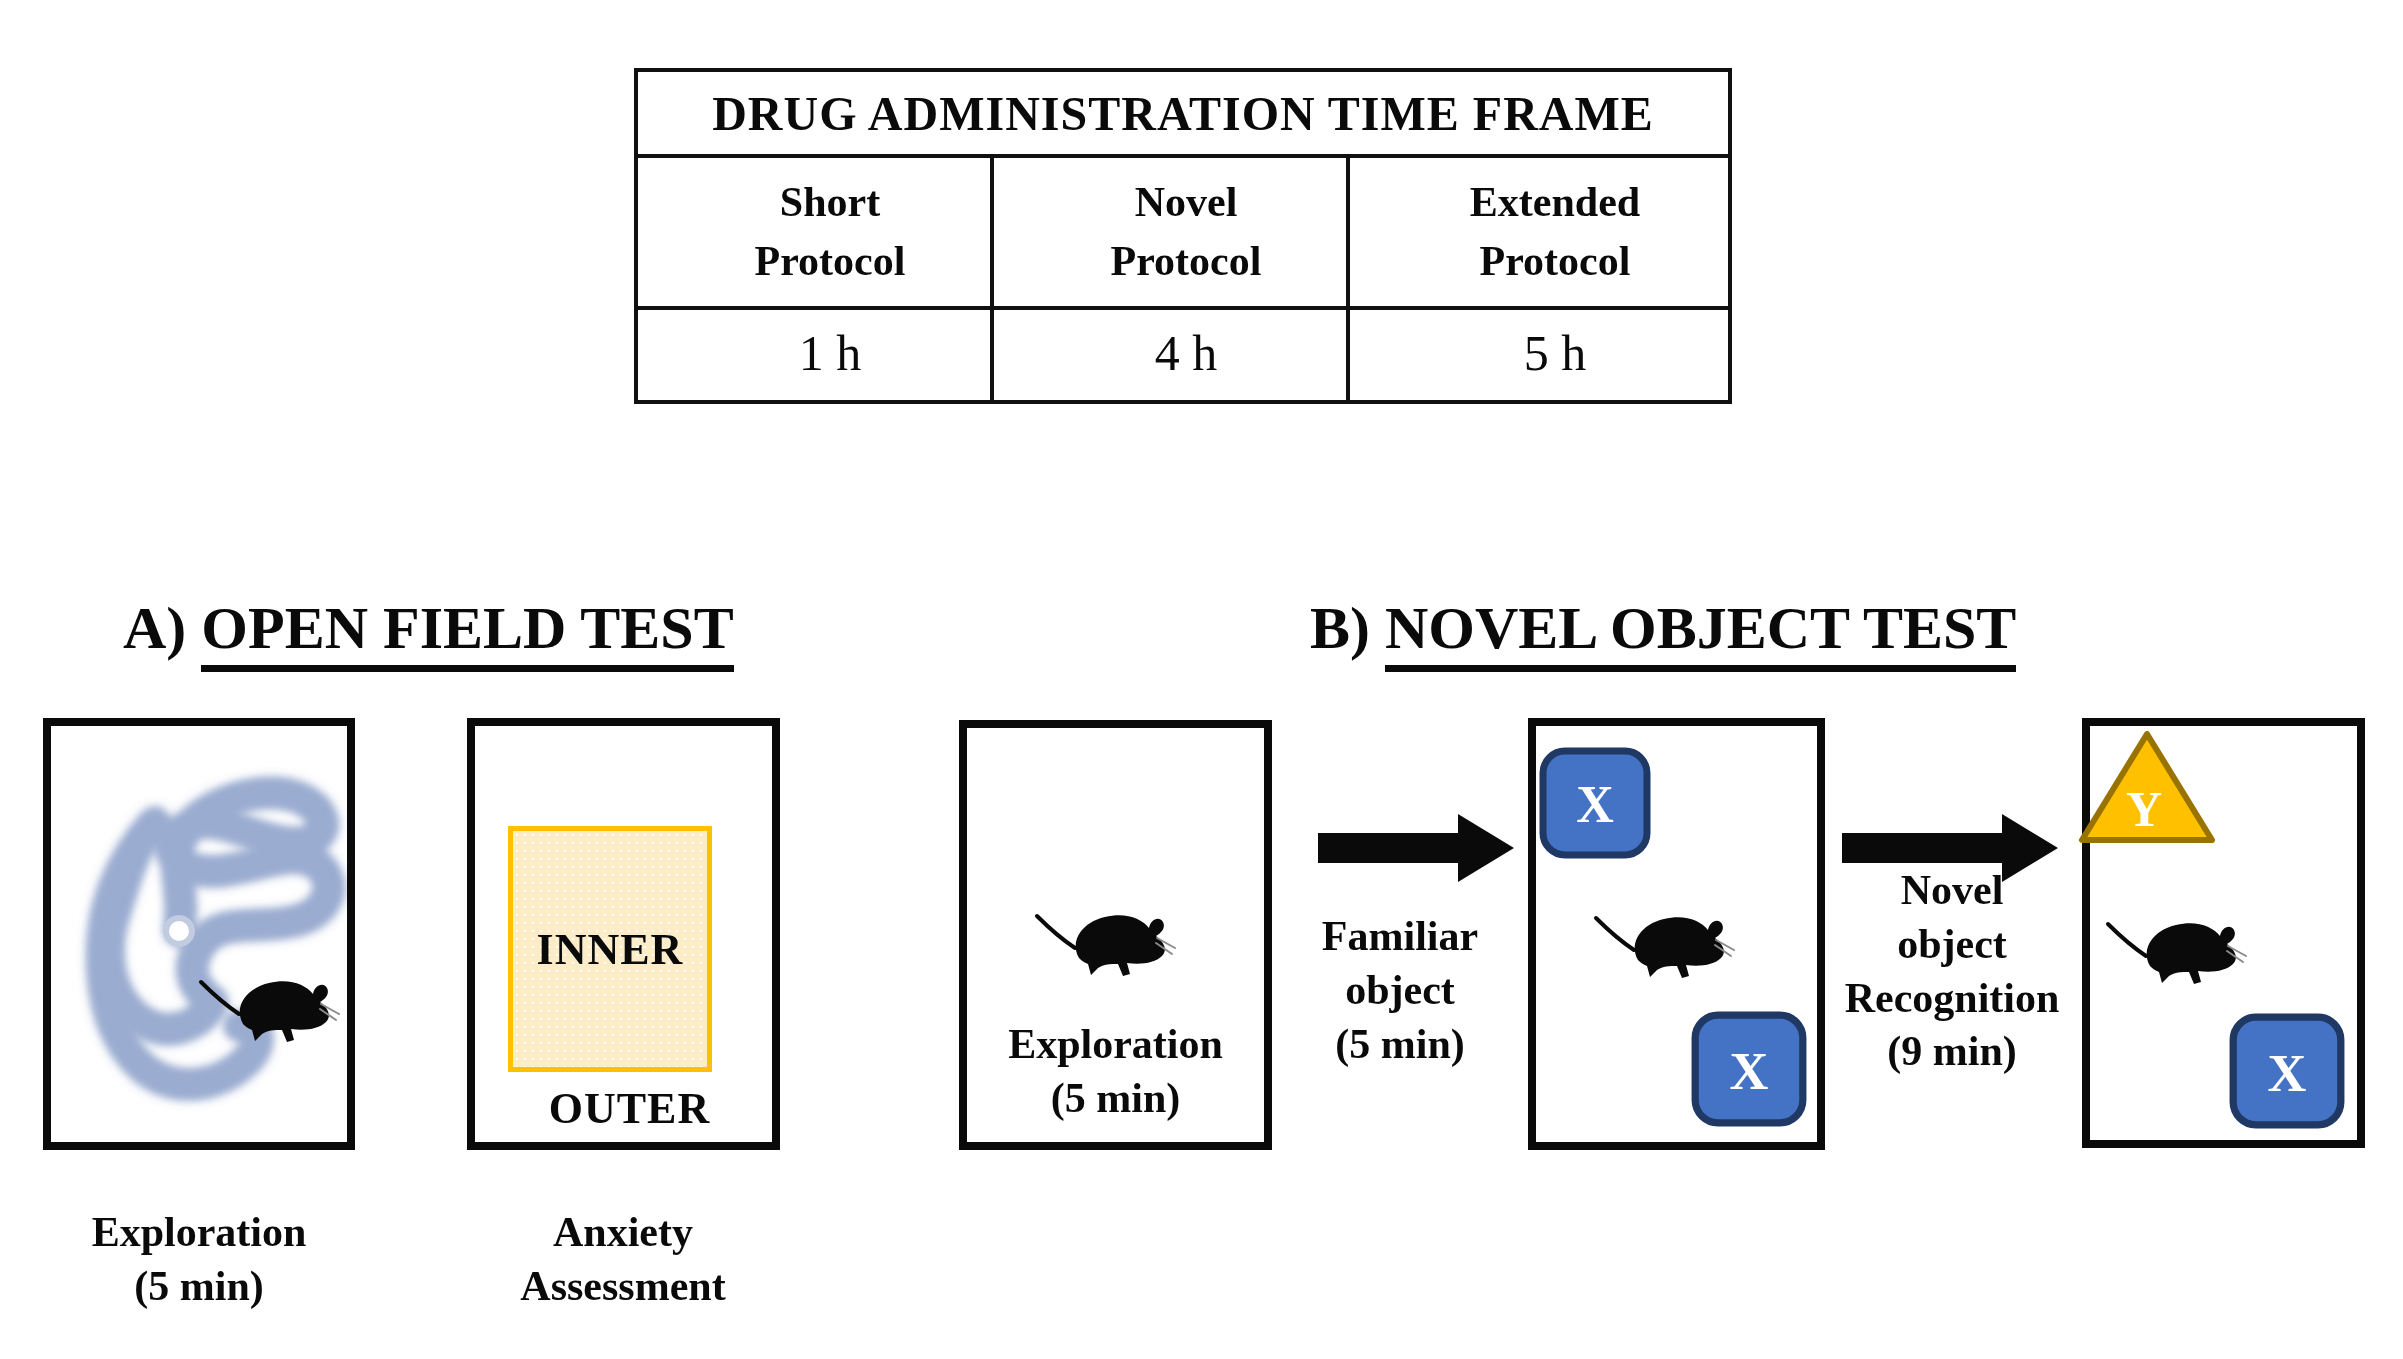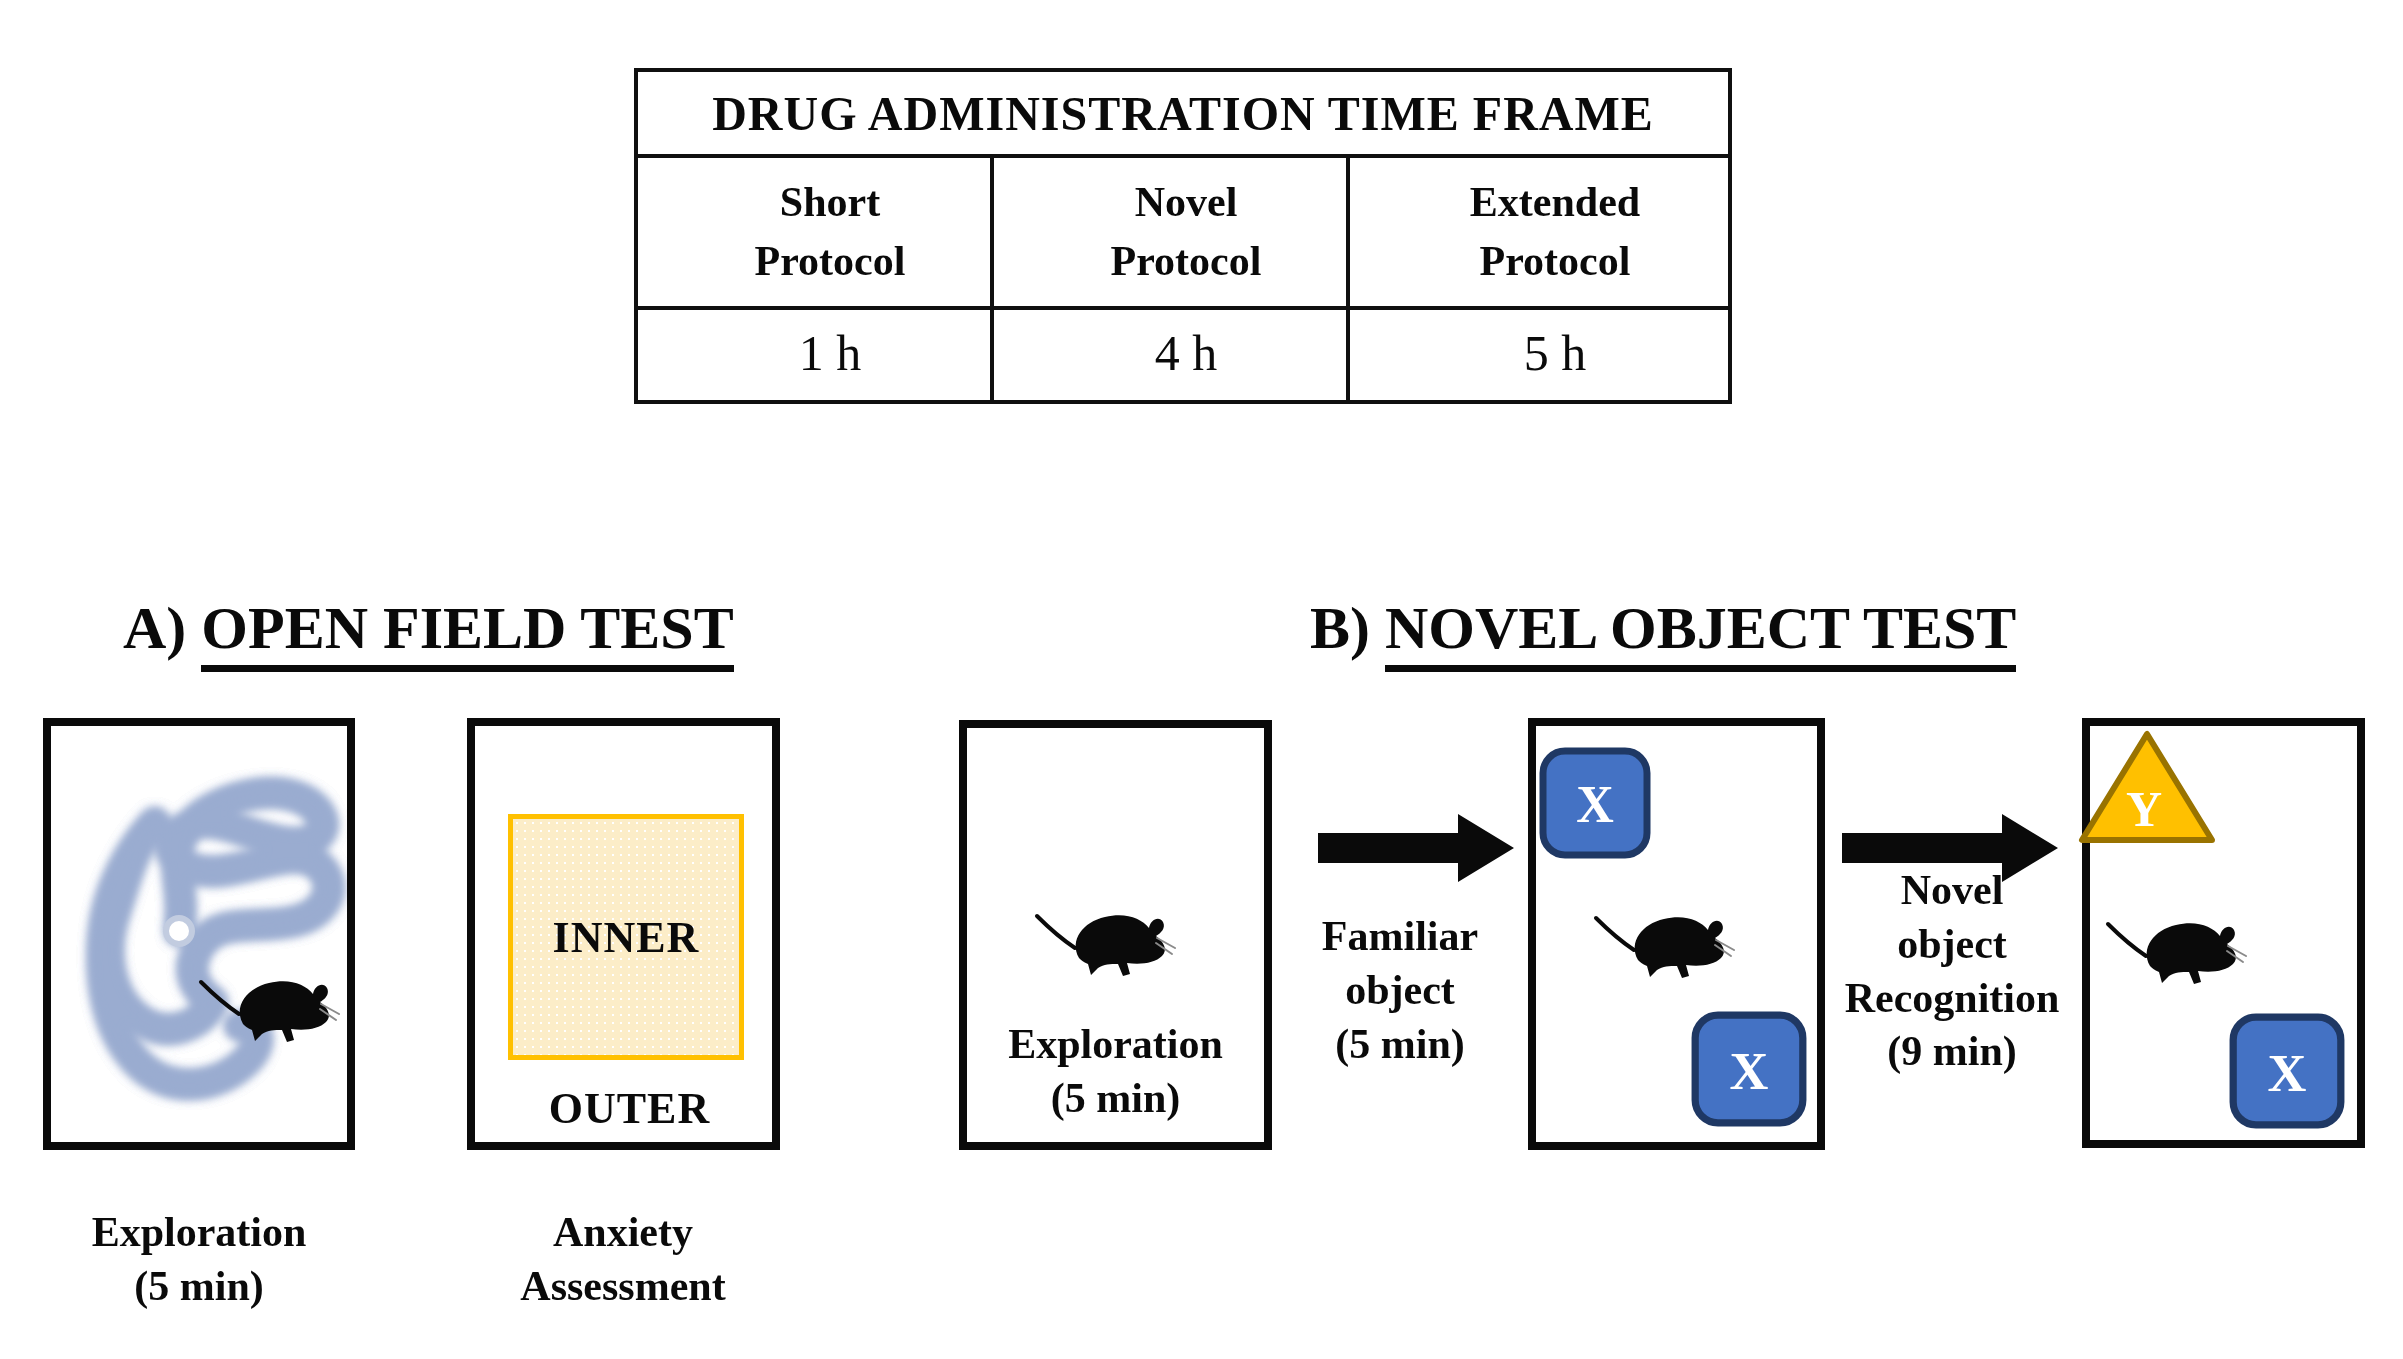--- a/index.html
+++ b/index.html
@@ -45,21 +45,21 @@
   #arena-of-exploration { left:43px;  top:718px; width:312px; height:432px; }
   #arena-of-anxiety     { left:467px; top:718px; width:313px; height:432px; }
   #arena-no-1           { left:959px;  top:720px; width:313px; height:430px; }
   #arena-no-2           { left:1528px; top:718px; width:297px; height:432px; }
   #arena-no-3           { left:2082px; top:718px; width:283px; height:430px; }
 
   .fill-svg { position:absolute; left:0; top:0; width:100%; height:100%; }
 
   
   .inner-zone {
-    position:absolute; left:33px; top:88px; width:236px; height:246px;
+    position:absolute; left:33px; top:100px; width:204px; height:246px;
     border:5px solid #FFC000;
     background-color:#FCEDC8;
     background-image:radial-gradient(#ffffff 26%, rgba(255,255,255,0) 27%);
     background-size:8px 8px;
     display:flex; align-items:center; justify-content:center;
   }
   .inner-label { font-weight:bold; font-size:44px; letter-spacing:1px; }
   .outer-label {
     position:absolute; left:12px; right:0; bottom:8px; text-align:center;
     font-weight:bold; font-size:44px; letter-spacing:1px;

